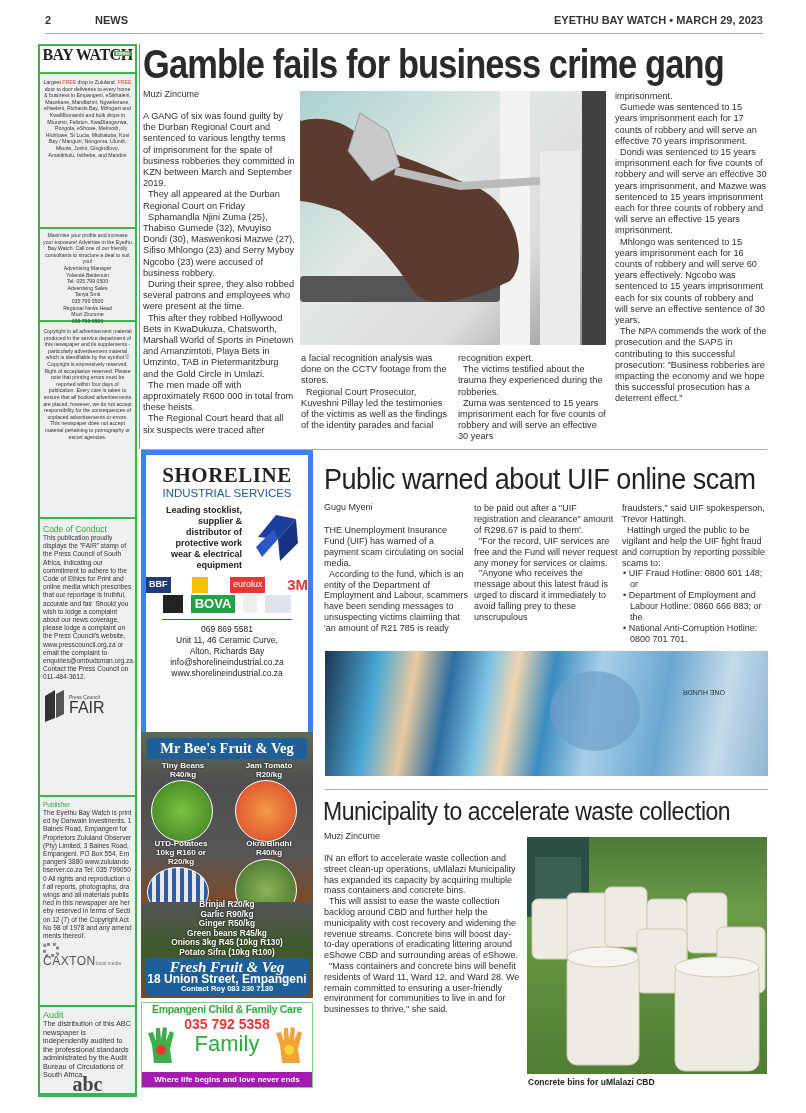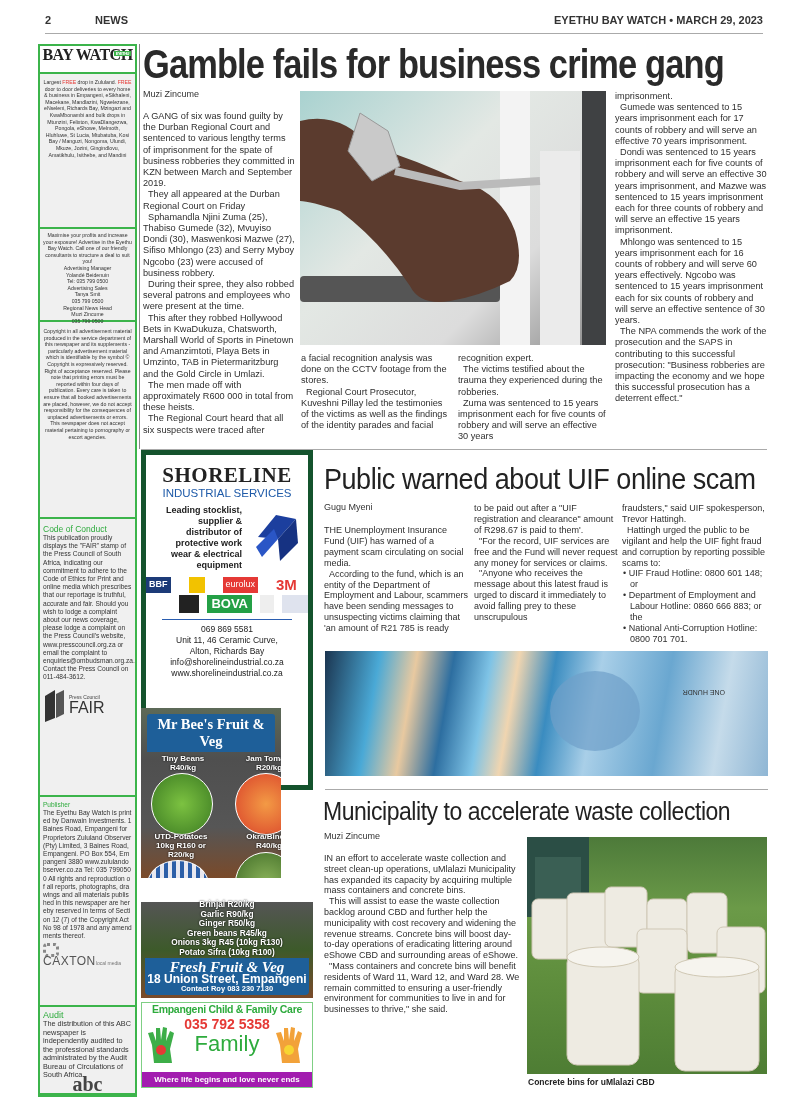--- a/index.html
+++ b/index.html
@@ -21,23 +21,23 @@
 
 .h1{font-family:"Liberation Sans",sans-serif;font-weight:bold;color:#2a2a2a;letter-spacing:-1px;transform-origin:left top}
 .byline{font-size:9px;color:#333}
 .body{font-size:9.2px;line-height:11.2px;color:#2f2f2f}
 .body p{text-indent:5px}
 .body p.ni{text-indent:0}
 .h2{font-weight:normal;color:#222;letter-spacing:-0.5px;transform-origin:left top;white-space:nowrap}
 
 .photo{overflow:hidden}
 
-.ad-shore{left:141px;top:450px;width:172px;height:340px;background:#14532d;padding:5px}
+.ad-shore{left:141px;top:450px;width:172px;height:340px;background:#3b82f6;padding:5px}
 .ad-shore .in{background:#fff;width:100%;height:100%;position:relative;text-align:center}
-.ad-bees{left:141px;top:708px;width:140px;height:170px}
+.ad-bees{left:141px;top:732px;width:172px;height:170px}
 .ad-fam{left:141px;top:1002px;width:172px;height:86px;border:1px solid #7fcf84;background:#fff}
 ul.bl{list-style:none}
 ul.bl li{padding-left:8px;text-indent:-7px}
 </style>
 </head>
 <body>
 
 <div class="abs hdr">
   <span class="pg">2</span>
   <span class="sec">NEWS</span>
@@ -152,27 +152,27 @@
           <div>protective work</div>
           <div>wear &amp; electrical</div>
           <div>equipment</div>
       </div>
       <svg width="56" height="60" viewBox="0 0 56 60" style="margin-left:6px;margin-top:2px">
         <path d="M10 30 L28 8 L48 12 L30 32Z" fill="#1c3f9e"></path>
           <path d="M8 40 L26 22 L30 32 L14 50Z" fill="#2a56c6"></path>
           <path d="M30 32 L48 12 L50 36 L32 54Z" fill="#163282"></path>
       </svg>
     </div>
-    <div style="display:flex;gap:18px;justify-content:flex-start;margin-top:6px">
+    <div style="display:flex;gap:18px;justify-content:space-between;margin-top:6px">
       <span style="background:#1d3b78;color:#fff;font-weight:bold;font-size:9px;padding:2px 3px">BBF</span>
       <span style="background:#f2c200;width:16px;height:16px;display:inline-block"></span>
       <span style="background:#e53935;color:#fff;font-size:9px;padding:2px 3px">eurolux</span>
       <span style="color:#e53935;font-weight:bold;font-size:15px;line-height:16px">3M</span>
     </div>
-    <div style="display:flex;gap:8px;justify-content:flex-end;margin-top:2px">
+    <div style="display:flex;gap:8px;justify-content:center;margin-top:2px">
       <span style="background:#222;width:20px;height:18px;display:inline-block"></span>
       <span style="background:#24a046;color:#fff;font-weight:bold;font-size:13px;padding:1px 4px">BOVA</span>
       <span style="background:#eee;width:14px;height:18px;display:inline-block"></span>
       <span style="background:#dfe3ee;width:26px;height:18px;display:inline-block"></span>
     </div>
     <div style="height:1px;background:#2a5db0;margin:6px 16px 4px"></div>
     <div style="font-size:8.5px;line-height:11px;color:#222">
       <div>069 869 5581</div>
       <div>Unit 11, 46 Ceramic Curve,</div>
       <div>Alton, Richards Bay</div>

